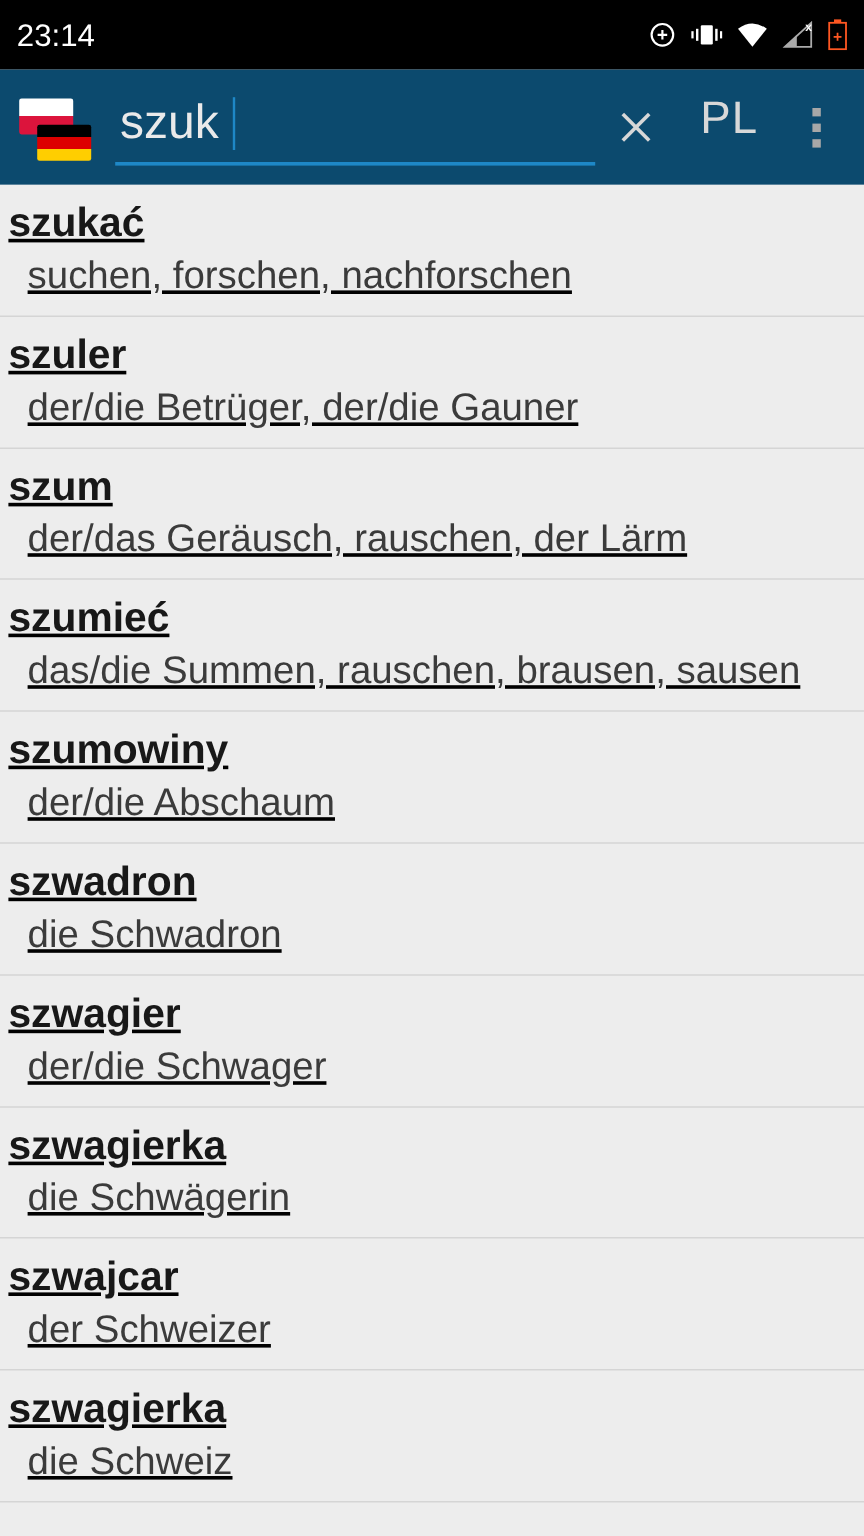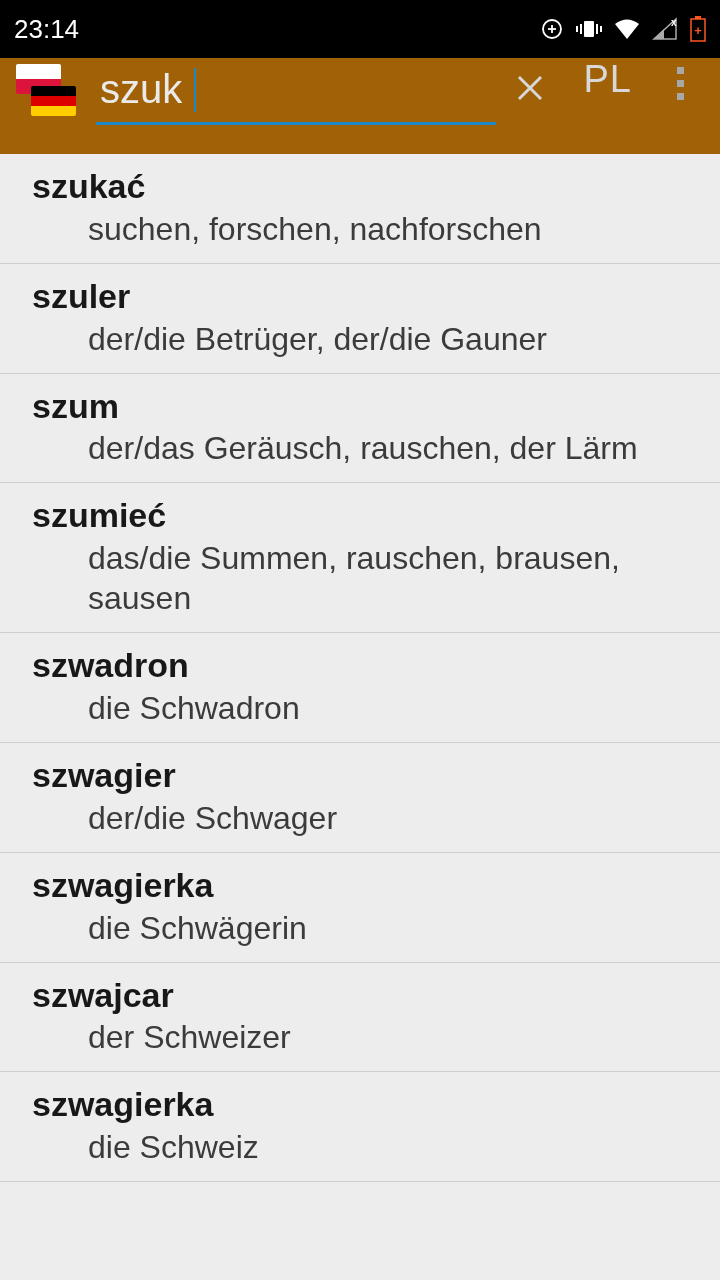--- a/index.html
+++ b/index.html
@@ -12,22 +12,23 @@
     justify-content: space-between;
     padding: 0 14px;
     color: #fff;
   }
   .status-left { font-size: 26px; font-weight: 500; }
   .status-right { display: flex; align-items: center; gap: 12px; }
   .status-icon { display: inline-flex; align-items: center; justify-content: center; }
 
   .app-bar {
     height: 96px;
-    background: #a16207;
+    background: #0c4a6e;
     display: flex;
+    align-items: center;
     padding: 0 16px 0 16px;
   }
   .flag-stack { position: relative; width: 60px; height: 60px; margin-right: 20px; }
   .flag-pl, .flag-de { position: absolute; width: 45px; height: 30px; border-radius: 2px; }
   .flag-pl { top: 6px; left: 0; background: linear-gradient(to bottom, #fff 0 50%, #dc143c 50% 100%); }
   .flag-de { bottom: 2px; right: 0; background: linear-gradient(to bottom, #000 0 33.3%, #dd0000 33.3% 66.6%, #ffce00 66.6% 100%); }
 
   .search-wrap { flex: 1; position: relative; height: 70px; display: flex; align-items: center; }
   .search-input {
     width: 100%;
@@ -48,23 +49,23 @@
     left: 98px;
     top: 10px;
   }
 
   .clear-btn { width: 60px; height: 60px; display: flex; align-items: center; justify-content: center; margin-left: 4px; cursor: pointer; }
   .lang-btn { color: #d8d8d8; font-size: 38px; font-weight: 500; margin: 0 18px 13px 24px; letter-spacing: 1px; cursor: pointer; }
   .menu-btn { width: 40px; height: 50px; display: flex; flex-direction: column; align-items: center; justify-content: center; gap: 6px; cursor: pointer; margin-left:10px; margin-right:4px;}
   .menu-dot { width: 7px; height: 7px; background: #a8a8a8; }
 
   .list { background: #ededed; }
-  .entry { padding: 12px 24px 14px 32px; border-bottom: 1px solid #cfcfcf; cursor: pointer; }
+  .entry { padding: 12px 24px 14px 7px; border-bottom: 1px solid #cfcfcf; cursor: pointer; text-decoration: underline; }
   .headword { font-size: 34px; font-weight: bold; color: #181818; line-height: 1.2; }
-  .translation { font-size: 32px; color: #3b3b3b; margin-left: 56px; margin-top: 2px; line-height: 1.25; }
+  .translation { font-size: 32px; color: #3b3b3b; margin-left: 16px; margin-top: 2px; line-height: 1.25; }
 </style>
 </head>
 <body>
 
 <div class="status-bar">
   <div class="status-left">23:14</div>
   <div class="status-right">
     <span class="status-icon">
       <svg width="24" height="24" viewBox="0 0 24 24" fill="none" stroke="#fff" stroke-width="1.8">
           <circle cx="12" cy="12" r="9"></circle>
@@ -137,20 +138,24 @@
     </div>
     <div class="entry">
       <div class="headword">szum</div>
       <div class="translation">der/das Geräusch, rauschen, der Lärm</div>
     </div>
     <div class="entry">
       <div class="headword">szumieć</div>
       <div class="translation">das/die Summen, rauschen, brausen, sausen</div>
     </div>
     <div class="entry">
+      <div class="headword">szumowiny</div>
+      <div class="translation">der/die Abschaum</div>
+    </div>
+    <div class="entry">
       <div class="headword">szwadron</div>
       <div class="translation">die Schwadron</div>
     </div>
     <div class="entry">
       <div class="headword">szwagier</div>
       <div class="translation">der/die Schwager</div>
     </div>
     <div class="entry">
       <div class="headword">szwagierka</div>
       <div class="translation">die Schwägerin</div>

